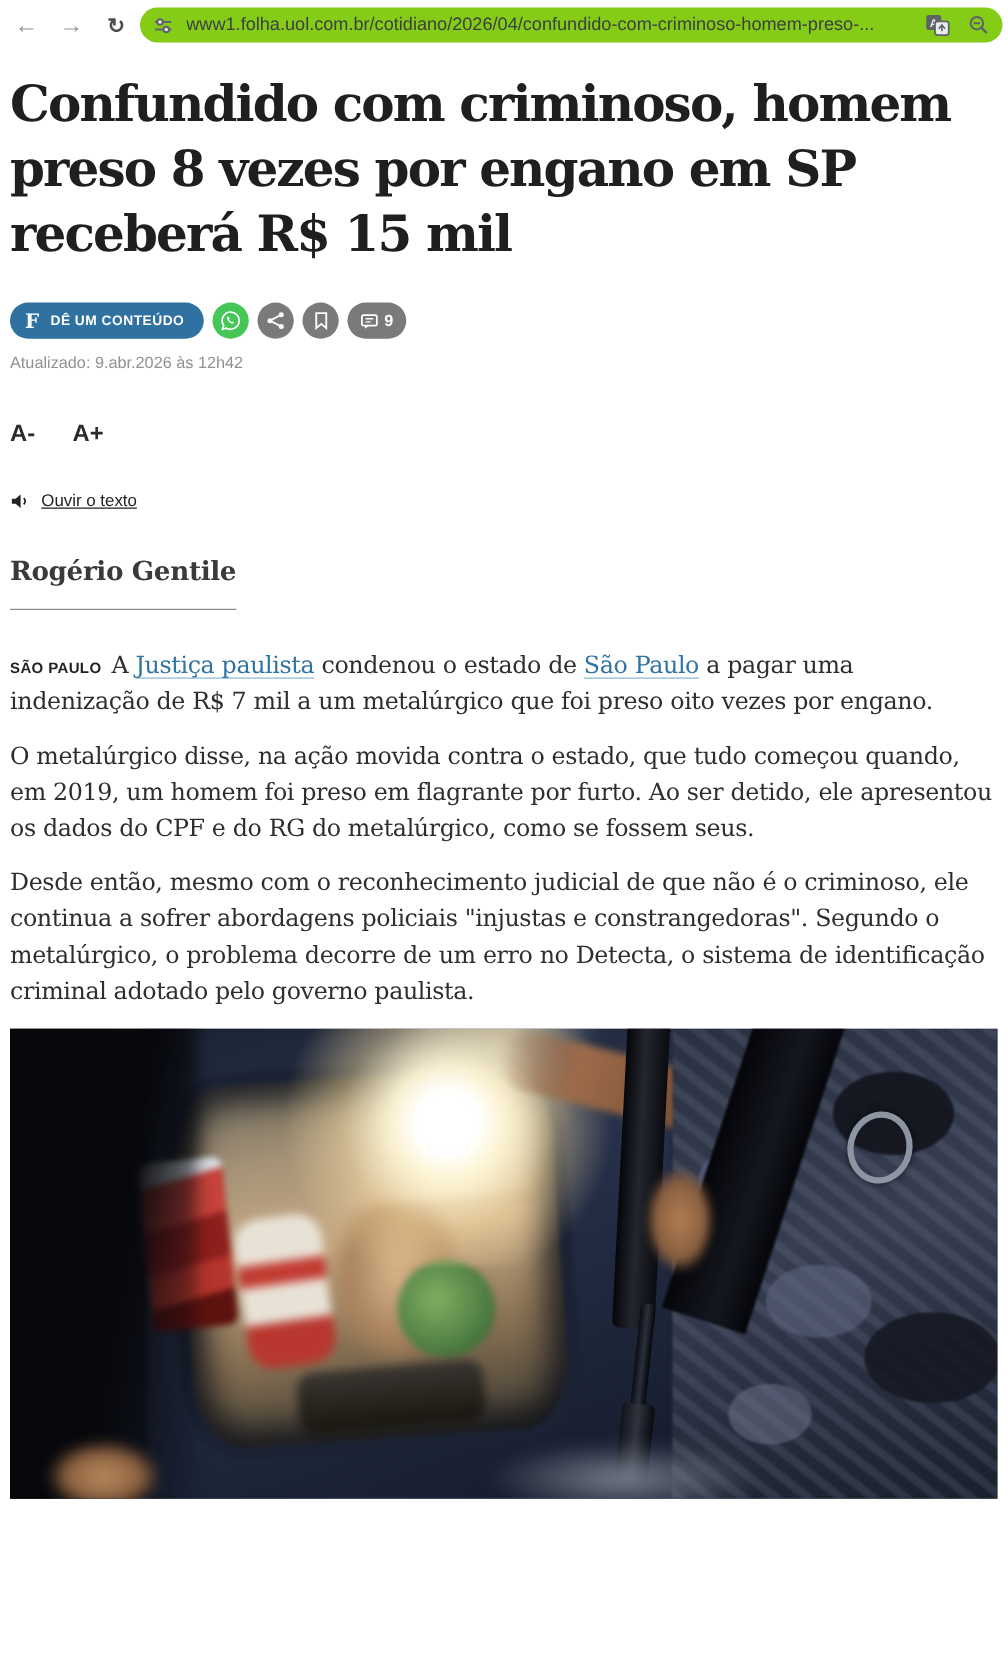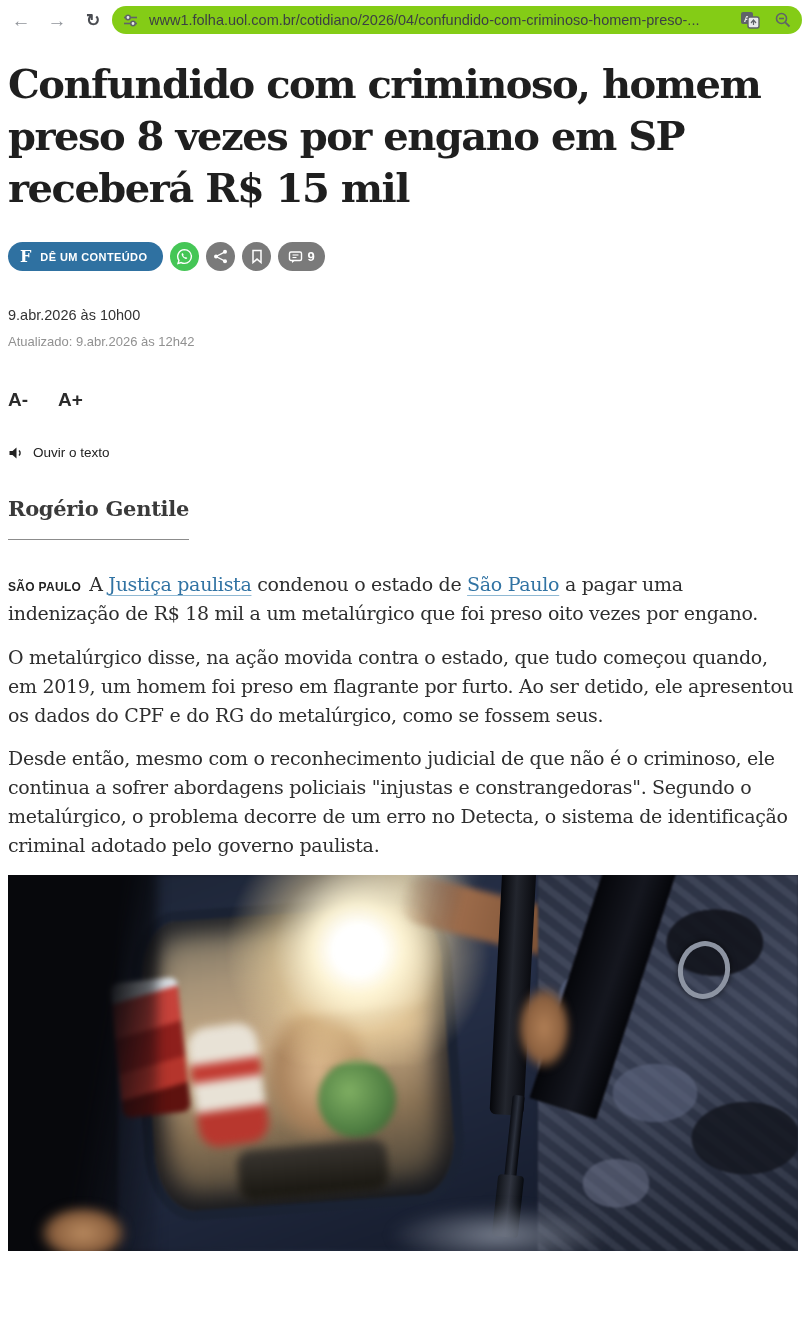--- a/index.html
+++ b/index.html
@@ -35,21 +35,21 @@
   .btn-comments { height:29px; min-width:46px; background:#7a7a7a; border-radius:15px; display:flex; align-items:center; justify-content:center; gap:4px; padding:0 10px; cursor:pointer; border:none; }
   .btn-comments .cnt { color:#fff; font-size:13px; font-weight:700; }
 
   .pub-date { margin-top:36px; font-size:14.5px; color:#333; }
   .upd-date { margin-top:11px; font-size:13px; color:#919191; }
 
   .font-controls { margin-top:40px; display:flex; gap:30px; }
   .font-btn { font-size:19px; font-weight:700; color:#2b2b2b; cursor:pointer; background:none; border:none; font-family:"Liberation Sans", sans-serif; }
 
   .listen { margin-top:34px; display:flex; align-items:center; gap:9px; cursor:pointer; }
-  .listen-label { font-size:13.5px; color:#222; }
+  .listen-label { font-size:13.5px; color:#222;text-decoration:underline; }
 
   .author { margin-top:36px; display:inline-block; font-family:"DejaVu Serif", serif; font-size:21px; font-weight:700; color:#3a3a3a; border-bottom:1px solid #8c8c8c; padding-bottom:18px; letter-spacing:-0.3px; }
 
   .body-text { margin-top:30px; font-family:"DejaVu Serif", serif; font-size:19px; line-height:1.52; color:#2e2e2e; letter-spacing:-0.3px; }
   .body-text p { margin-bottom:15px; max-width:792px; }
   .dateline { font-family:"Liberation Sans", sans-serif; font-size:12px; font-weight:700; color:#222; letter-spacing:0.3px; margin-right:8px; }
   a.inline-link { color:#3173a3; text-decoration:underline; text-decoration-color:#8fb9d4; text-underline-offset:4px; cursor:pointer; }
 
   
   .photo { position:relative; margin-top:8px; width:790px; height:376px; overflow:hidden;
@@ -168,21 +168,20 @@
           <rect x="1.5" y="2" width="12" height="8.5" rx="1.5" fill="none" stroke="#fff" stroke-width="1.4"></rect>
           <path d="M4 10.5 v2.5 l3 -2.5 z" fill="#fff"></path>
           <line x1="4.5" y1="5" x2="10.5" y2="5" stroke="#fff" stroke-width="1.1"></line>
           <line x1="4.5" y1="7.5" x2="8.5" y2="7.5" stroke="#fff" stroke-width="1.1"></line>
         </svg>
       </span>
       <span class="cnt">9</span>
     </button>
   </div>
 
-  <div class="pub-date">9.abr.2026 às 10h00</div>
   <div class="upd-date">Atualizado: 9.abr.2026 às 12h42</div>
 
   <div class="font-controls">
     <button class="font-btn">A-</button>
     <button class="font-btn">A+</button>
   </div>
 
   <div class="listen">
     <span>
       <svg class="icon-svg" width="16" height="14" viewBox="0 0 16 14">
@@ -191,21 +190,21 @@
       </svg>
     </span>
     <span class="listen-label">Ouvir o texto</span>
   </div>
 
   <div>
     <a class="author">Rogério Gentile</a>
   </div>
 
   <div class="body-text">
-    <p><span class="dateline">SÃO PAULO</span><span>A </span><a class="inline-link">Justiça paulista</a><span> condenou o estado de </span><a class="inline-link">São Paulo</a><span> a pagar uma indenização de R$ 18 mil a um metalúrgico que foi preso oito vezes por engano.</span></p>
+    <p><span class="dateline">SÃO PAULO</span><span>A </span><a class="inline-link">Justiça paulista</a><span> condenou o estado de </span><a class="inline-link">São Paulo</a><span> a pagar uma indenização de R$ 7 mil a um metalúrgico que foi preso oito vezes por engano.</span></p>
     <p>O metalúrgico disse, na ação movida contra o estado, que tudo começou quando, em 2019, um homem foi preso em flagrante por furto. Ao ser detido, ele apresentou os dados do CPF e do RG do metalúrgico, como se fossem seus.</p>
     <p>Desde então, mesmo com o reconhecimento judicial de que não é o criminoso, ele continua a sofrer abordagens policiais "injustas e constrangedoras". Segundo o metalúrgico, o problema decorre de um erro no Detecta, o sistema de identificação criminal adotado pelo governo paulista.</p>
   </div>
 
   <div class="photo">
     <div class="ph-carbody"></div>
     <div class="ph-window"></div>
     <div class="ph-shirt"></div>
     <div class="ph-skin"></div>
     <div class="ph-green"></div>

